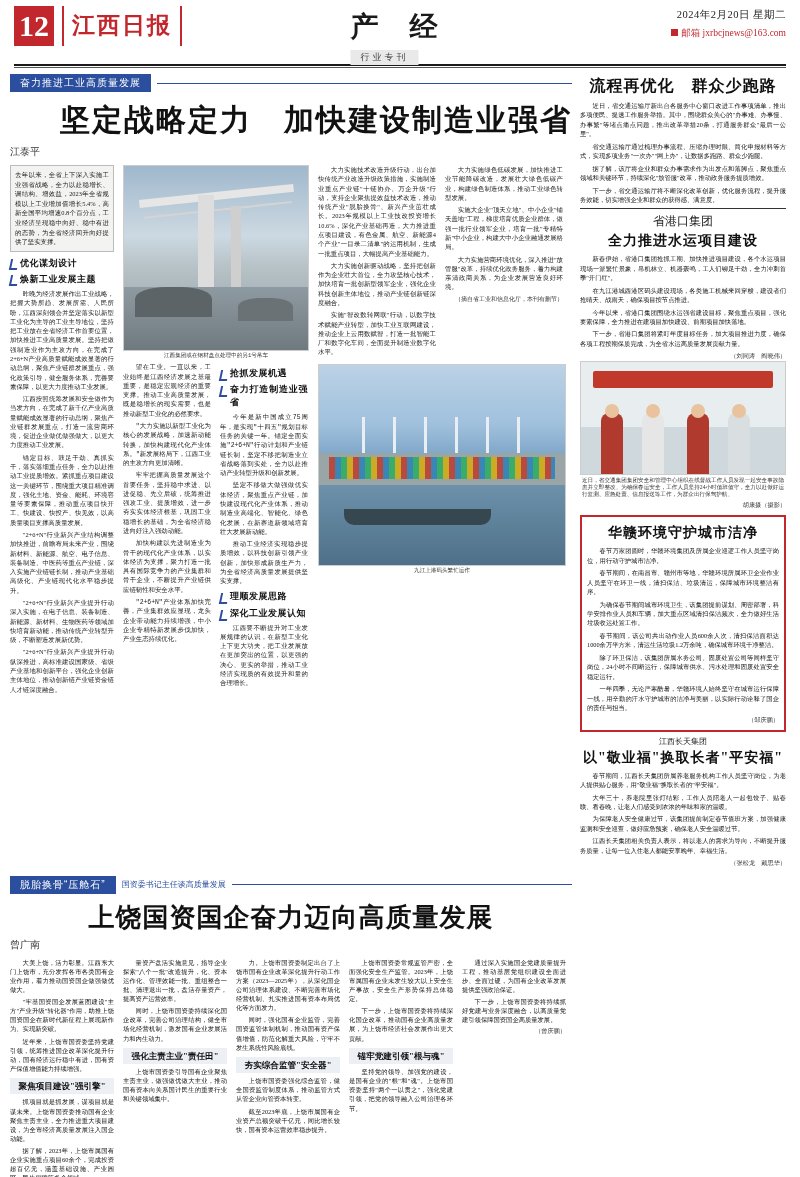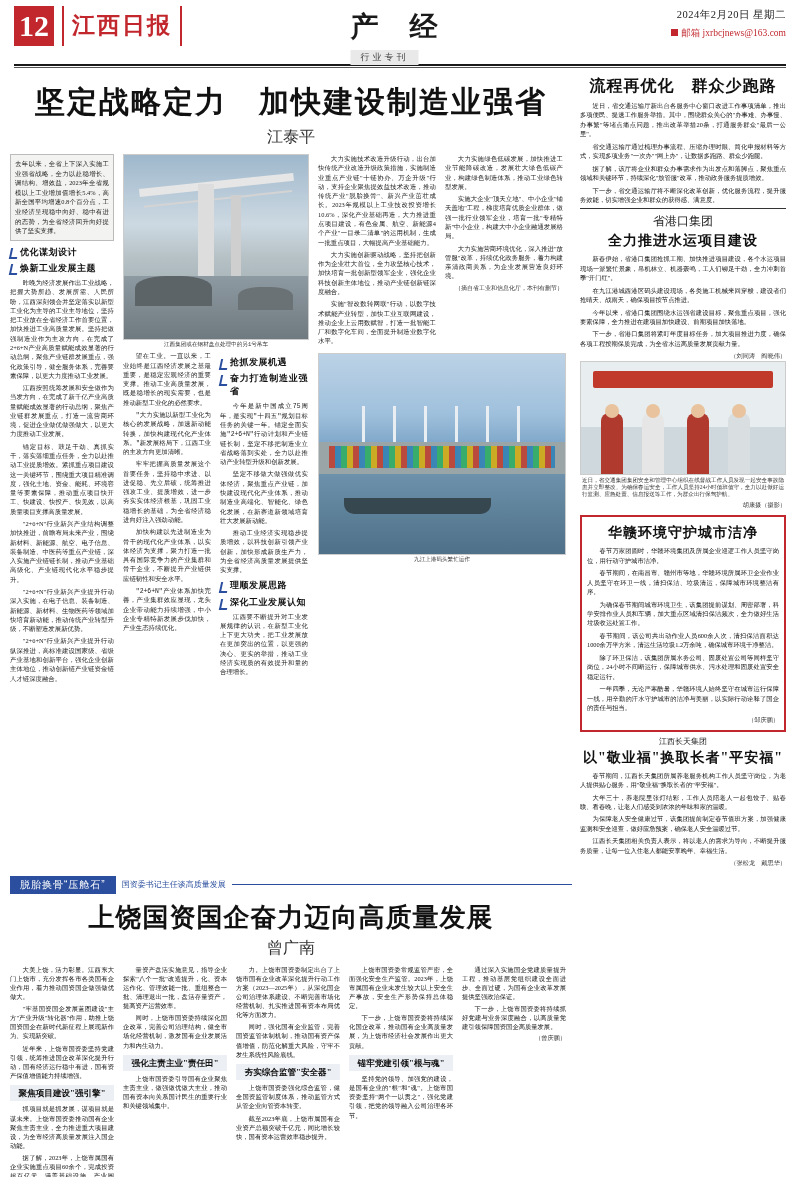--- a/index.html
+++ b/index.html
@@ -46,24 +46,24 @@
   .right-block{width:206px;}
 
   
   .banner{display:flex;align-items:center;gap:6px;margin-bottom:4px;}
   .banner .tag{
     background:#2b4f9e;color:#fff;font-size:10px;padding:2px 10px;letter-spacing:1px;
     font-family:"Liberation Sans",sans-serif;
   }
   .banner .line{flex:1;height:1px;background:#2b4f9e;}
   .headline{
-    font-size:30px;font-weight:bold;text-align:center;letter-spacing:2px;
+    font-size:30px;font-weight:bold;text-align:right;letter-spacing:2px;
     margin:8px 0 4px 0;color:#111;
   }
-  .byline{text-align:center;font-size:16px;color:#333;margin-bottom:6px;}
+  .byline{font-size:10px;color:#333;margin-bottom:6px;}
 
   
   .cols{display:flex;gap:9px;}
   .col{font-size:6.4px;line-height:1.45;text-align:justify;color:#1a1a1a;}
   .col p{margin:0 0 3px 0;text-indent:2em;}
   .subhead{
     font-weight:bold;font-size:9px;margin:5px 0 3px 0;color:#111;letter-spacing:0.5px;
     padding-left:10px;position:relative;
   }
   .subhead:before{
@@ -165,20 +165,24 @@
       </div>
     </div>
   </div>
   <div class="rule"></div>
   <div class="rule thin"></div>
 
   <div class="body-area">
 
     <div class="left-block">
 
+      <div class="banner">
+        <span class="tag">奋力推进工业高质量发展</span>
+        <span class="line"></span>
+      </div>
 
       <div class="headline">坚定战略定力　加快建设制造业强省</div>
       <div class="byline">江泰平</div>
 
       <div class="cols">
 
         <div class="col" style="width:104px;">
           <div class="lead-box">去年以来，全省上下深入实施工业强省战略，全力以赴稳增长、调结构、增效益，2023年全省规模以上工业增加值增长5.4%，高新全国平均增速0.8个百分点，工业经济呈现稳中向好、稳中有进的态势，为全省经济回升向好提供了坚实支撑。</div>
           <div class="subhead">优化谋划设计</div>
           <div class="subhead" style="margin-top:0;">焕新工业发展主题</div>

